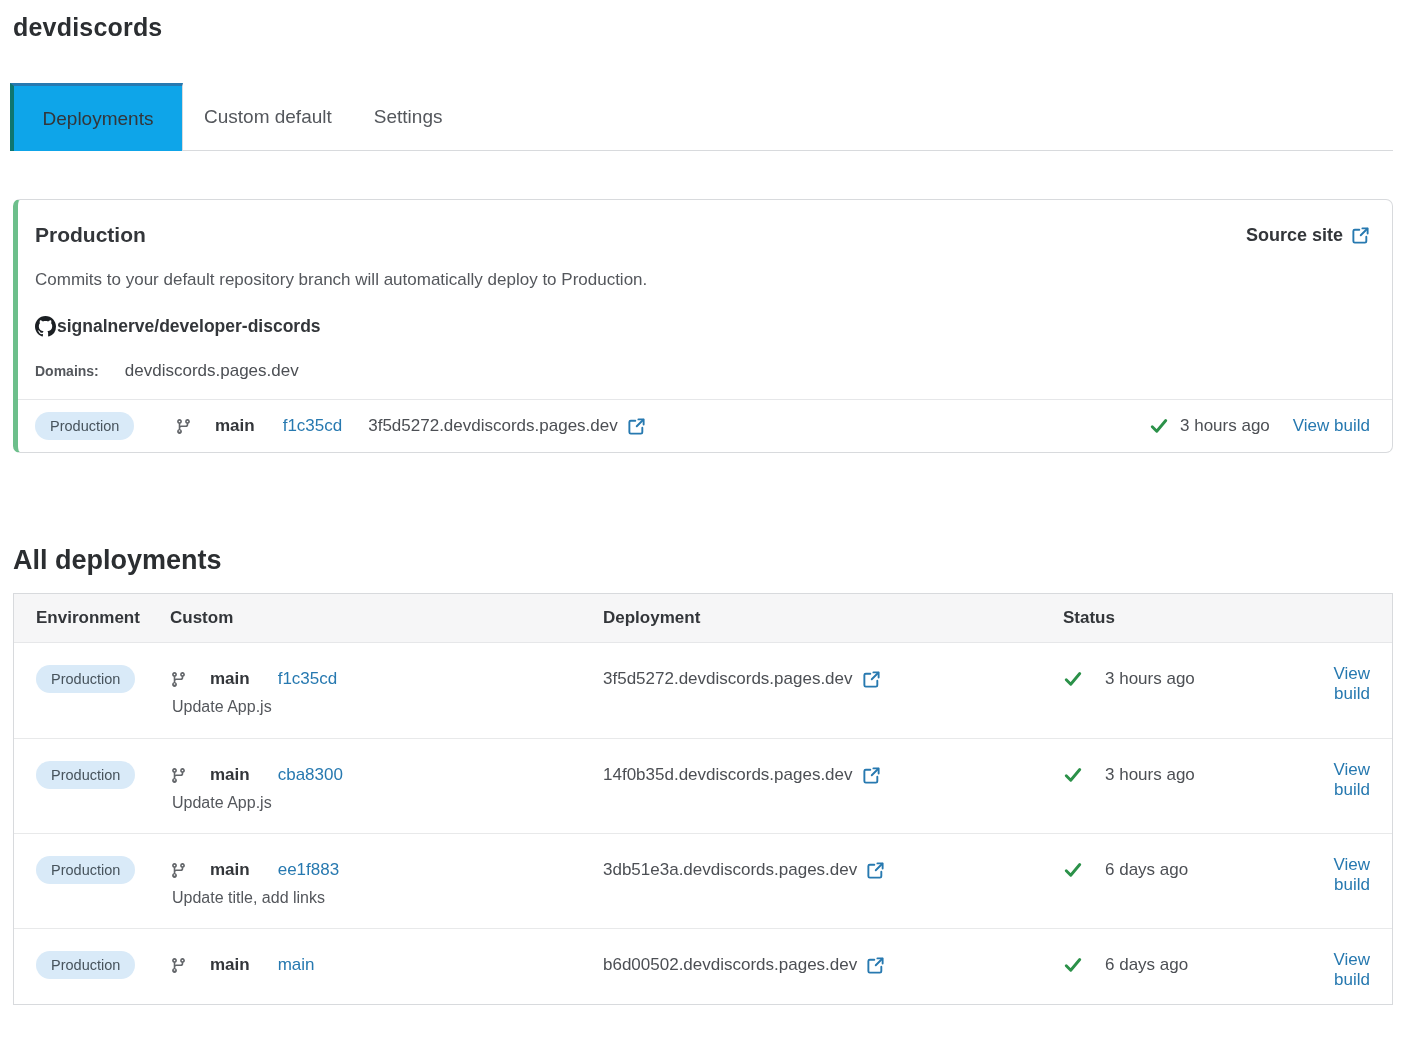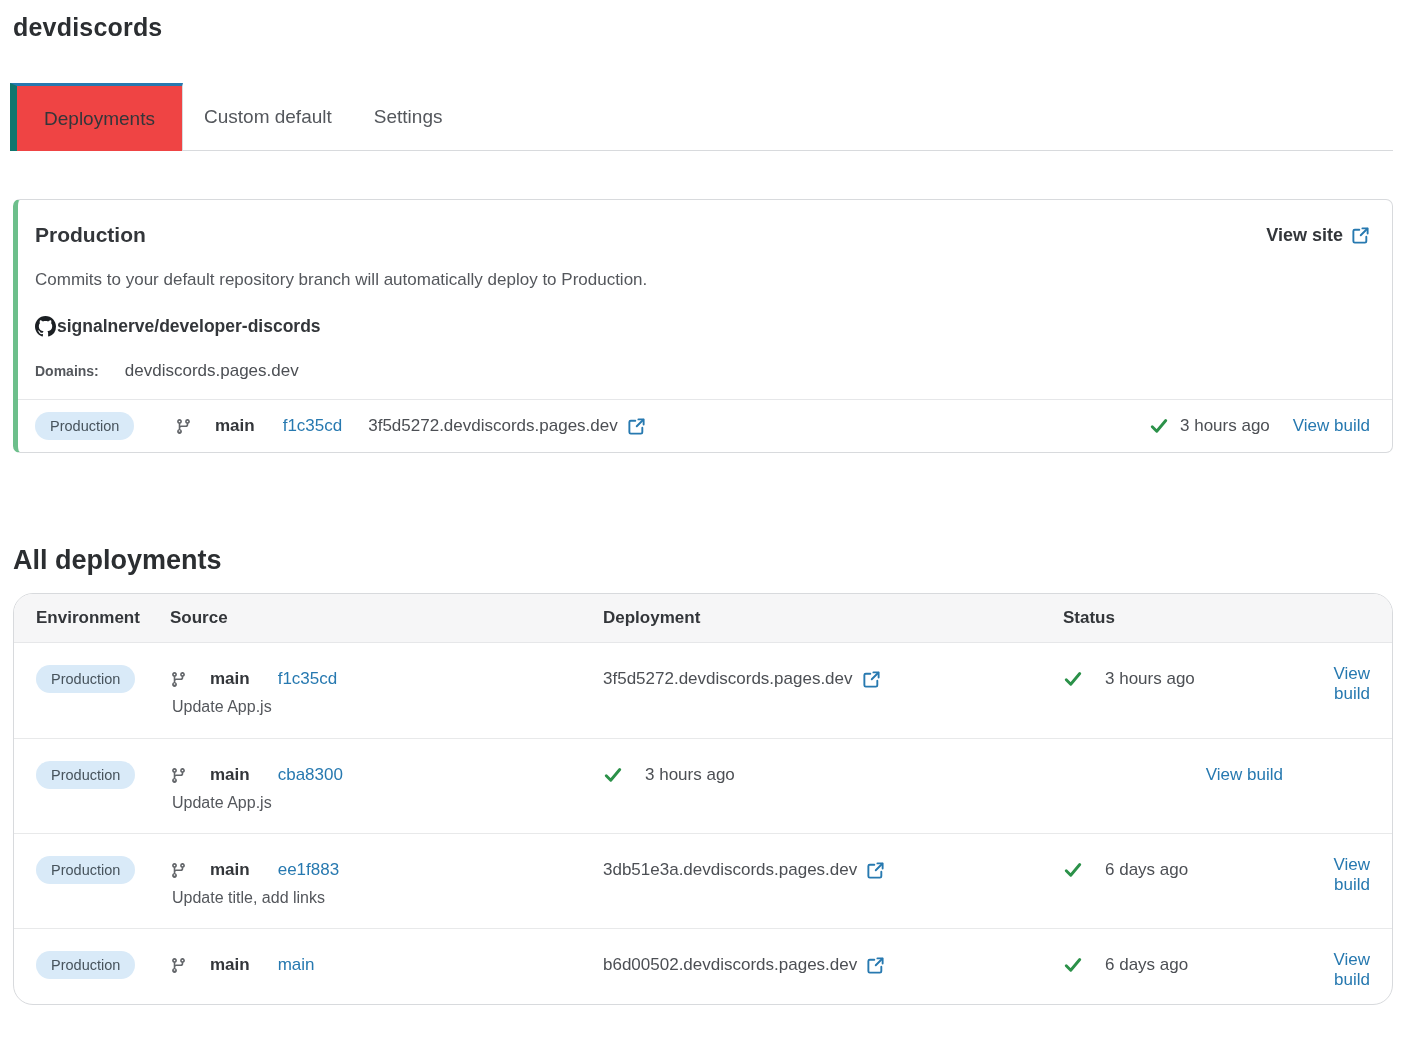--- a/index.html
+++ b/index.html
@@ -27,23 +27,23 @@
   }
   .tab {
     display: flex; align-items: center; justify-content: center;
     font-size: 19px; color: #54575c; cursor: pointer;
     padding: 0 21px;
     border-bottom: 1px solid #d8dadd;
   }
   .tab.active {
     width: 173px; padding: 4px;
     color: #33363a;
-    background: #ef4444;
+    background: #0ea5e9;
     border-top: 3px solid #2779b0;
-    border-left: 7px solid #0f766e;
+    border-left: 4px solid #0f766e;
     border-right: 1px solid #d8dadd;
     border-bottom: none;
   }
   .tab-filler { flex: 1; border-bottom: 1px solid #d8dadd; }
 
   
   .prod-card {
     margin-top: 48px;
     border: 1px solid #d8dadd;
     border-left: 5px solid #6dbf8b;
@@ -90,21 +90,21 @@
   }
 
   
   .section-title {
     margin-top: 92px;
     font-size: 27px; font-weight: 700; color: #2b2e31;
   }
   .table {
     margin-top: 17px;
     border: 1px solid #d8dadd;
-    border-radius: 20px;
+    border-radius: 0;
     overflow: hidden;
     background: #fff;
   }
   .t-head, .t-row {
     display: grid;
     grid-template-columns: 134px 433px 460px 220px 1fr;
     padding: 0 22px;
   }
   .t-head {
     background: #f6f6f7;
@@ -152,21 +152,21 @@
     <div class="tab">Custom default</div>
     <div class="tab">Settings</div>
     <div class="tab-filler"></div>
   </div>
 
   <section class="prod-card">
     <div class="prod-card-body">
       <div class="prod-head">
         <h2>Production</h2>
         <a class="visit-site">
-          <span>View site</span>
+          <span>Source site</span>
           <span class="icon">
             <svg width="19" height="19" viewBox="0 0 16 16">
                 <use href="#icon-ext"></use>
               </svg>
           </span>
         </a>
       </div>
       <p class="prod-desc">Commits to your default repository branch will automatically deploy to Production.</p>
       <div class="repo-line">
         <span class="icon">
@@ -213,21 +213,21 @@
         <a class="view-build">View build</a>
       </span>
     </div>
   </section>
 
   <h2 class="section-title">All deployments</h2>
 
   <div class="table">
     <div class="t-head">
       <span>Environment</span>
-      <span>Source</span>
+      <span>Custom</span>
       <span>Deployment</span>
       <span>Status</span>
       <span></span>
     </div>
     <div id="rows-container">
         <div class="t-row">
     <div class="env-cell">
       <span class="cell-line">
         <span class="badge">Production</span>
       </span>
@@ -281,20 +281,30 @@
         <span class="icon">
           <svg width="17" height="17" viewBox="0 0 16 16">
                   <use href="#icon-branch"></use>
                 </svg>
         </span>
         <span class="branch-name">main</span>
         <a class="commit-link">cba8300</a>
       </span>
       <div class="commit-msg">Update App.js</div>
     </div>
+    <div class="dep-cell">
+      <span class="cell-line">
+        <span class="url-text">14f0b35d.devdiscords.pages.dev</span>
+        <a class="icon">
+          <svg width="19" height="19" viewBox="0 0 16 16">
+                  <use href="#icon-ext"></use>
+                </svg>
+        </a>
+      </span>
+    </div>
     <div class="status-cell">
       <span class="cell-line">
         <span class="icon">
           <svg width="20" height="20" viewBox="0 0 16 16">
                   <use href="#icon-check"></use>
                 </svg>
         </span>
         <span class="status-time">3 hours ago</span>
       </span>
     </div>

